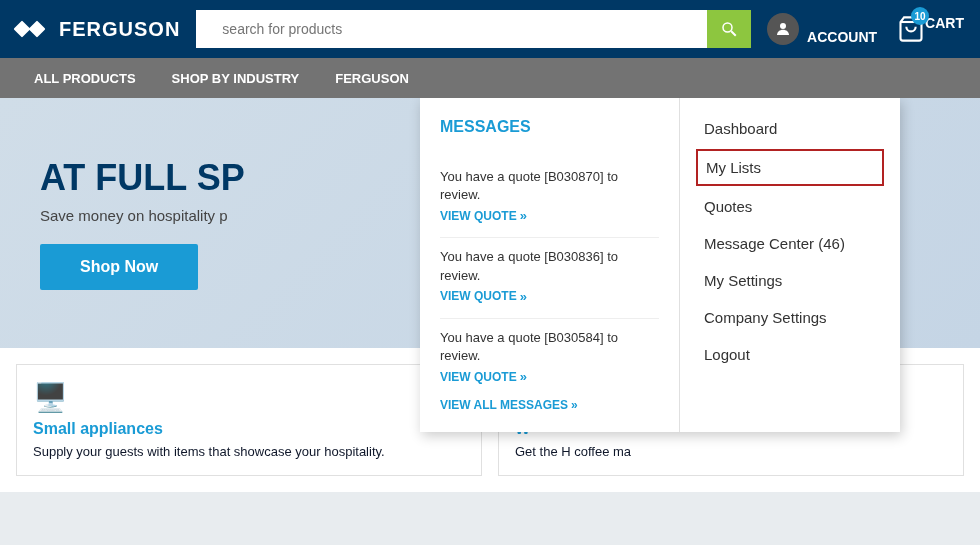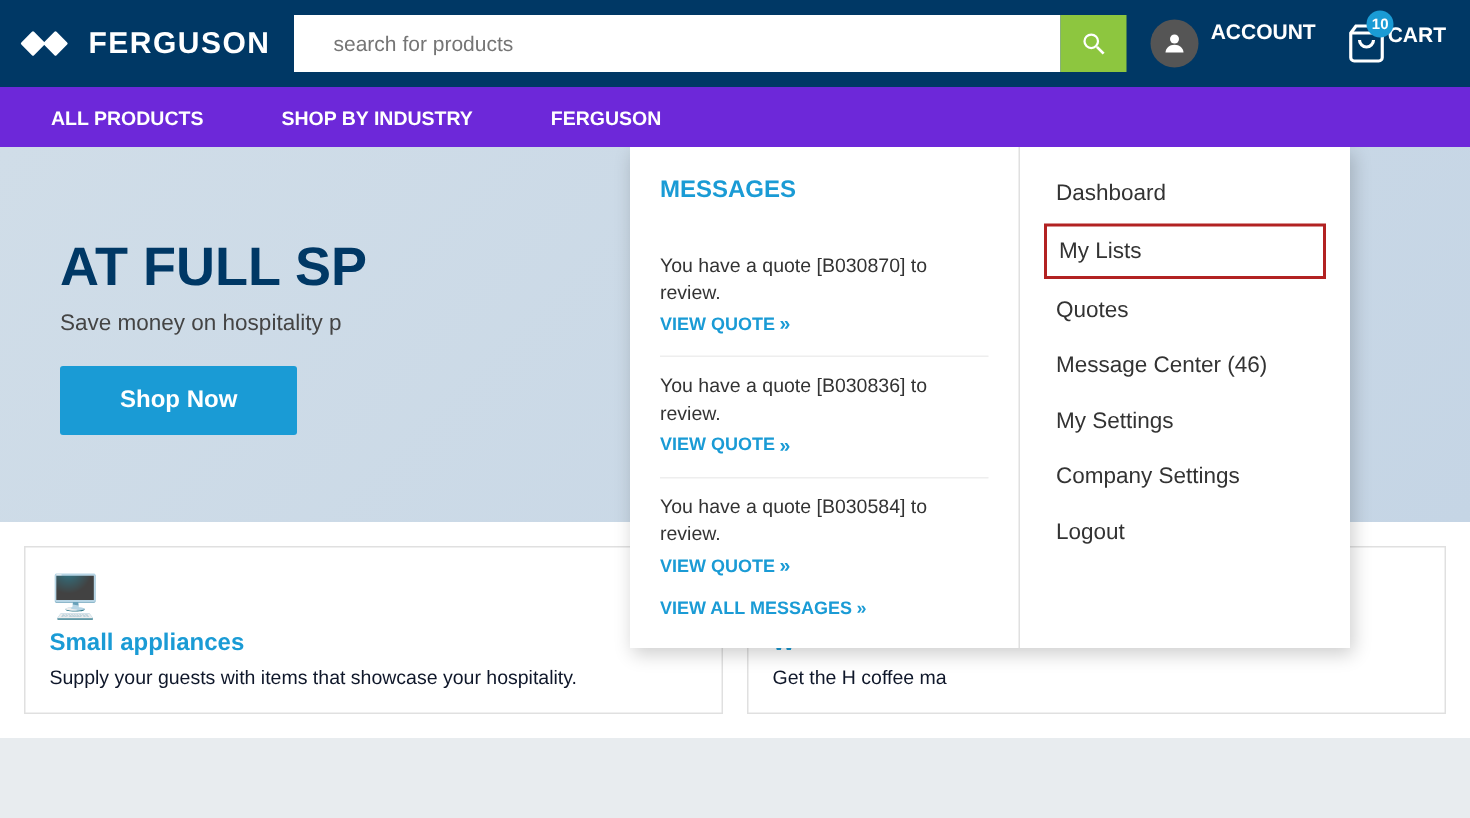--- a/index.html
+++ b/index.html
@@ -49,21 +49,21 @@
       justify-content: center;
     }
     .search-button svg { color: white; }
     .header-right {
       display: flex;
       align-items: center;
       gap: 20px;
     }
     .account-btn {
       display: flex;
-      align-items: flex-start;
+      align-items: flex-end;
       gap: 8px;
       color: white;
       cursor: pointer;
       font-size: 14px;
       font-weight: bold;
     }
     .account-icon {
       background: #555;
       border-radius: 50%;
       width: 32px;
@@ -94,26 +94,26 @@
       height: 18px;
       font-size: 10px;
       display: flex;
       align-items: center;
       justify-content: center;
       font-weight: bold;
     }
 
     
     .navbar {
-      background: #6d28d9;
+      background: #737373;
       display: flex;
       align-items: flex-start;
       height: 40px;
       padding: 0 16px;
-      gap: 16px;
+      gap: 0;
     }
     .nav-item {
       color: white;
       font-size: 13px;
       font-weight: bold;
       padding: 0 18px;
       height: 40px;
       display: flex;
       align-items: center;
       cursor: pointer;

